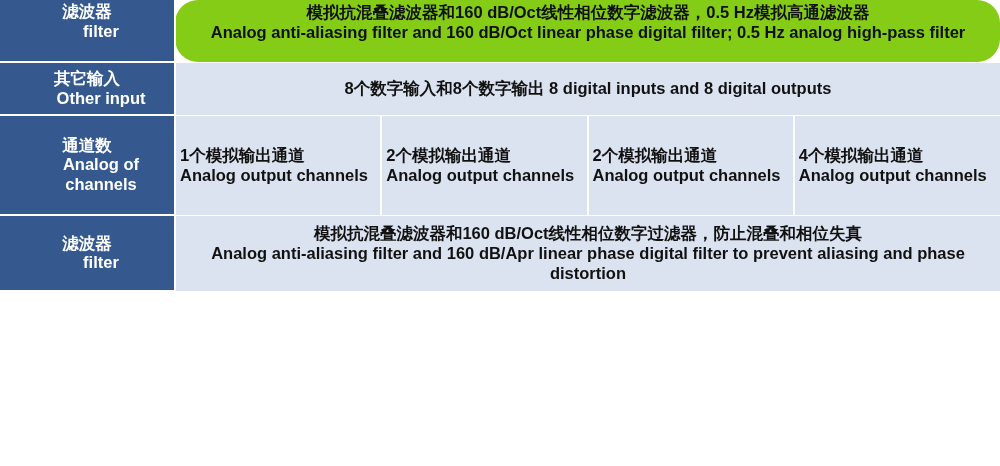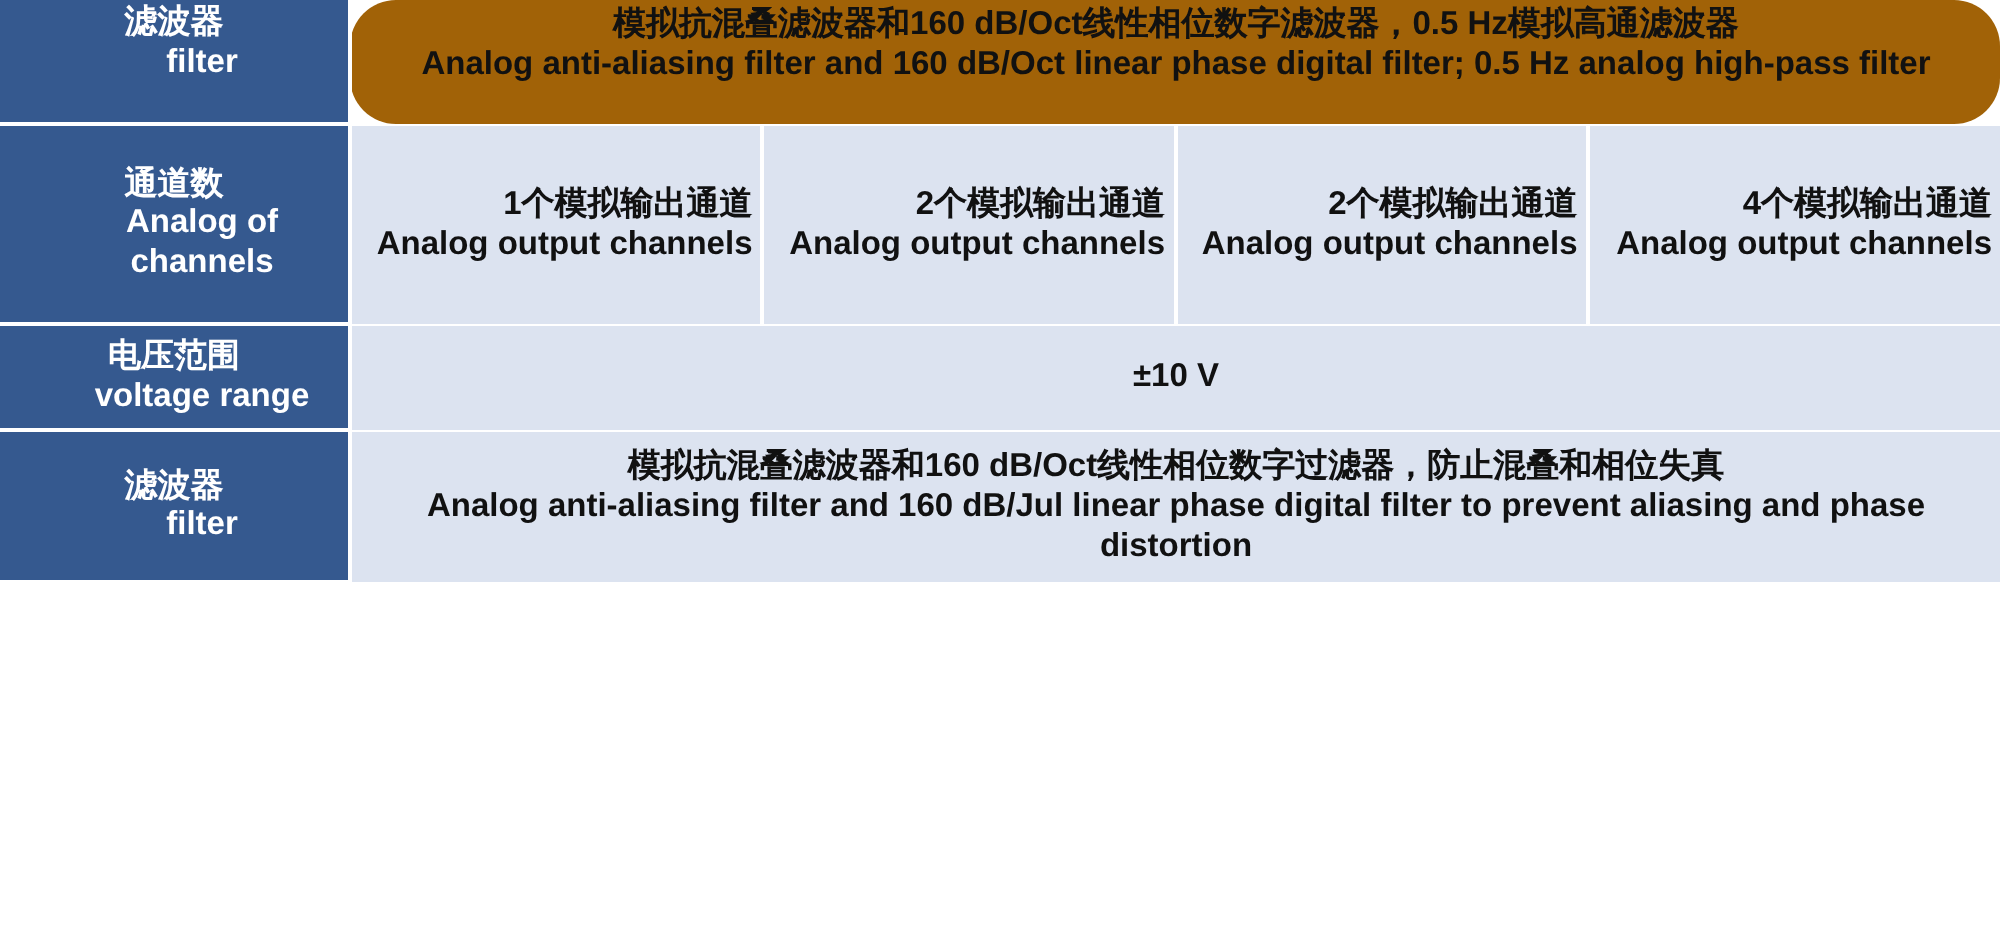--- a/index.html
+++ b/index.html
@@ -48,26 +48,26 @@
     font-weight: bold;
     font-size: 16.5px;
     line-height: 1.22;
     padding: 3px 8px;
     border-bottom: 1px solid #ffffff;
   }
   .val .cn { display: block; }
   .val .en { display: block; }
   .val .one-line { display: block; }
 
-  .band-white { background: #a16207; border-radius: 23px; }
+  .band-white { background: #84cc16; border-radius: 23px; }
   .band-blue  { background: #dce3f0; }
 
   
   .chan {
-    text-align: right;
+    text-align: left;
     vertical-align: middle;
     background: #dce3f0;
     color: #111111;
     font-weight: bold;
     font-size: 16.5px;
     line-height: 1.22;
     padding: 4px 4px;
     border-right: 2px solid #ffffff;
     border-bottom: 1px solid #ffffff;
   }
@@ -105,20 +105,29 @@
       <td class="hdr topclip">
         <span class="cn">滤波器</span>
         <span class="en">filter</span>
       </td>
       <td class="val band-white topclip" colspan="4">
         <span class="cn">模拟抗混叠滤波器和160 dB/Oct线性相位数字滤波器，0.5 Hz模拟高通滤波器</span>
         <span class="en">Analog anti-aliasing filter and 160 dB/Oct linear phase digital filter; 0.5 Hz analog high-pass filter</span>
       </td>
     </tr>
 
+    <tr class="r-other">
+      <td class="hdr">
+        <span class="cn">其它输入</span>
+        <span class="en">Other input</span>
+      </td>
+      <td class="val band-blue" colspan="4">
+        <span class="one-line">8个数字输入和8个数字输出 8 digital inputs and 8 digital outputs</span>
+      </td>
+    </tr>
 
     <tr class="r-channels">
       <td class="hdr">
         <span class="cn">通道数</span>
         <span class="en">Analog of channels</span>
       </td>
       <td class="chan">
         <span class="cn">1个模拟输出通道</span>
         <span class="en">Analog output channels</span>
       </td>
@@ -130,38 +139,29 @@
         <span class="cn">2个模拟输出通道</span>
         <span class="en">Analog output channels</span>
       </td>
       <td class="chan">
         <span class="cn">4个模拟输出通道</span>
         <span class="en">Analog output channels</span>
       </td>
     </tr>
 
 
-    <tr class="r-voltage">
-      <td class="hdr">
-        <span class="cn">电压范围</span>
-        <span class="en">voltage range</span>
-      </td>
-      <td class="val band-blue" colspan="4">
-        <span class="one-line">±10 V</span>
-      </td>
-    </tr>
 
 
     <tr class="r-filter-bot">
       <td class="hdr">
         <span class="cn">滤波器</span>
         <span class="en">filter</span>
       </td>
       <td class="val band-blue" colspan="4">
         <span class="cn">模拟抗混叠滤波器和160 dB/Oct线性相位数字过滤器，防止混叠和相位失真</span>
-        <span class="en">Analog anti-aliasing filter and 160 dB/Jul linear phase digital filter to prevent aliasing and phase distortion</span>
+        <span class="en">Analog anti-aliasing filter and 160 dB/Apr linear phase digital filter to prevent aliasing and phase distortion</span>
       </td>
     </tr>
 
   </tbody>
 </table>
 
 <div class="footer-space"></div>
 
 </body></html>

